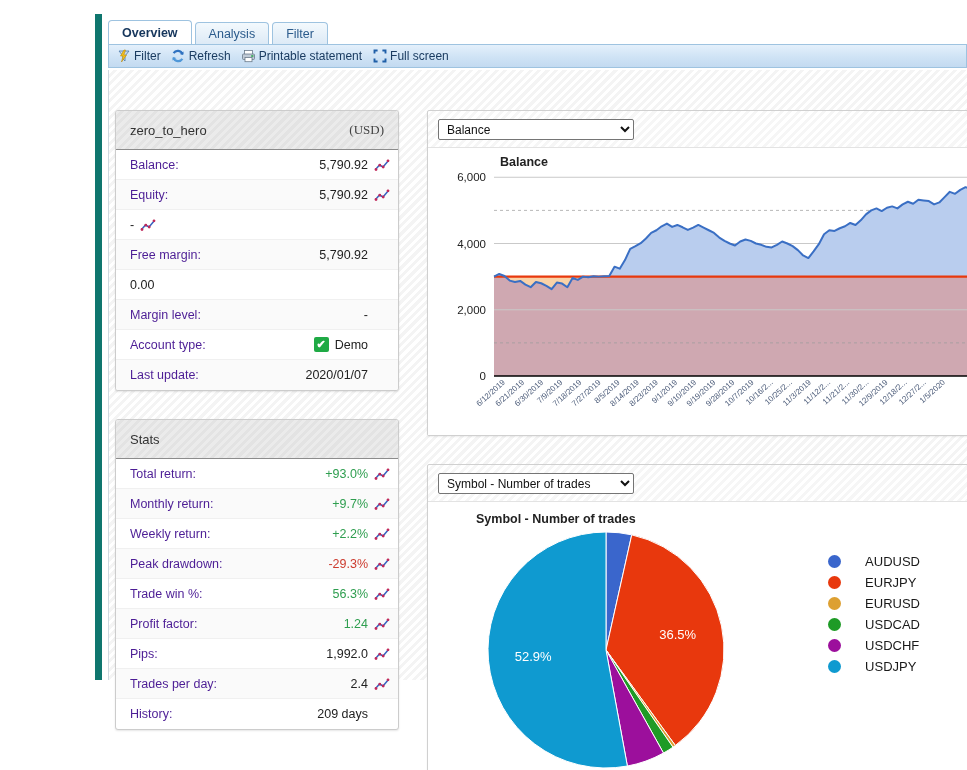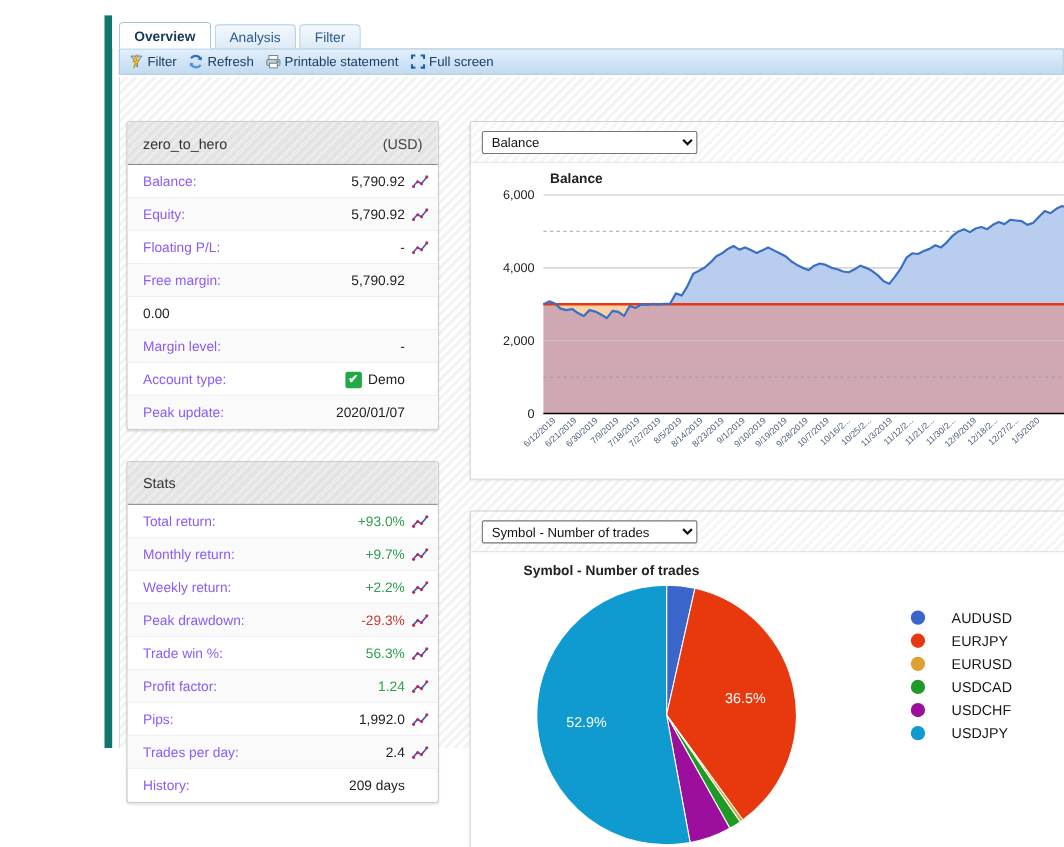--- a/index.html
+++ b/index.html
@@ -104,33 +104,33 @@
   .panel-head {
     height: 39px;
     display: flex; align-items: center; justify-content: space-between;
     padding: 0 14px;
     background: repeating-linear-gradient(135deg,#ebebeb 0 3px,#e3e3e3 3px 6px);
     border-bottom: 1px solid #8c8c8c;
     font-size: 13px;
     color: #333;
   }
   .panel-head .ttl { font-weight: normal; }
-  .panel-head .cur { color: #444; }
+  .panel-head .cur { color: #444; font-family: Liberation Serif, serif; }
 
   .row {
     height: 30px;
     display: flex; align-items: center;
     padding: 0 8px 0 14px;
     font-size: 12.5px;
     color: #222;
     border-bottom: 1px solid #f0f0f0;
   }
   .row:nth-child(even) { background: #fafafa; }
   .row:last-child { border-bottom: none; }
-  .row .lbl { flex: 1; color: #8b5cf6; }
+  .row .lbl { flex: 1; color: #4c1d95; }
   .row .val { text-align: right; white-space: nowrap; }
   .row .spark { width: 22px; display: flex; justify-content: flex-end; padding-left: 5px; }
   .row .spark.empty { width: 22px; }
   .pos { color: #2e9e4f; }
   .neg { color: #cc3b2e; }
   .muted { color: #222; }
 
   .demo-wrap { display: inline-flex; align-items: center; gap: 6px; }
   .chk {
     width: 15px; height: 15px; border-radius: 2px;
@@ -280,21 +280,20 @@
                   <svg width="16" height="14" viewBox="0 0 16 14">
                     <path d="M1.5 11.5 L5.5 7 L9 9 L14.5 2.5" fill="none" stroke="#3a63c0" stroke-width="1.5"></path>
                     <circle cx="2" cy="11.5" r="1.4" fill="#c0285a"></circle>
                     <circle cx="5.8" cy="7.2" r="1.4" fill="#c0285a"></circle>
                     <circle cx="9.2" cy="9" r="1.4" fill="#c0285a"></circle>
                     <circle cx="14" cy="2.8" r="1.4" fill="#c0285a"></circle>
                   </svg>
                 </div>
               </div>
               <div class="row">
-                <div class="lbl">Floating P/L:</div>
                 <div class="val muted">-</div>
                 <div class="spark">
                   <svg width="16" height="14" viewBox="0 0 16 14">
                     <path d="M1.5 11.5 L5.5 7 L9 9 L14.5 2.5" fill="none" stroke="#3a63c0" stroke-width="1.5"></path>
                     <circle cx="2" cy="11.5" r="1.4" fill="#c0285a"></circle>
                     <circle cx="5.8" cy="7.2" r="1.4" fill="#c0285a"></circle>
                     <circle cx="9.2" cy="9" r="1.4" fill="#c0285a"></circle>
                     <circle cx="14" cy="2.8" r="1.4" fill="#c0285a"></circle>
                   </svg>
                 </div>
@@ -315,21 +314,21 @@
               </div>
               <div class="row">
                 <div class="lbl">Account type:</div>
                 <div class="val muted"><span class="demo-wrap">
                     <span class="chk">✔</span>
                     <span>Demo</span>
                   </span></div>
                 <div class="spark empty"></div>
               </div>
               <div class="row">
-                <div class="lbl">Peak update:</div>
+                <div class="lbl">Last update:</div>
                 <div class="val muted">2020/01/07</div>
                 <div class="spark empty"></div>
               </div>
             </div>
         </div>
 
         <div class="panel">
           <div class="panel-head">
             <span class="ttl">Stats</span>
             <span class="cur"></span>

